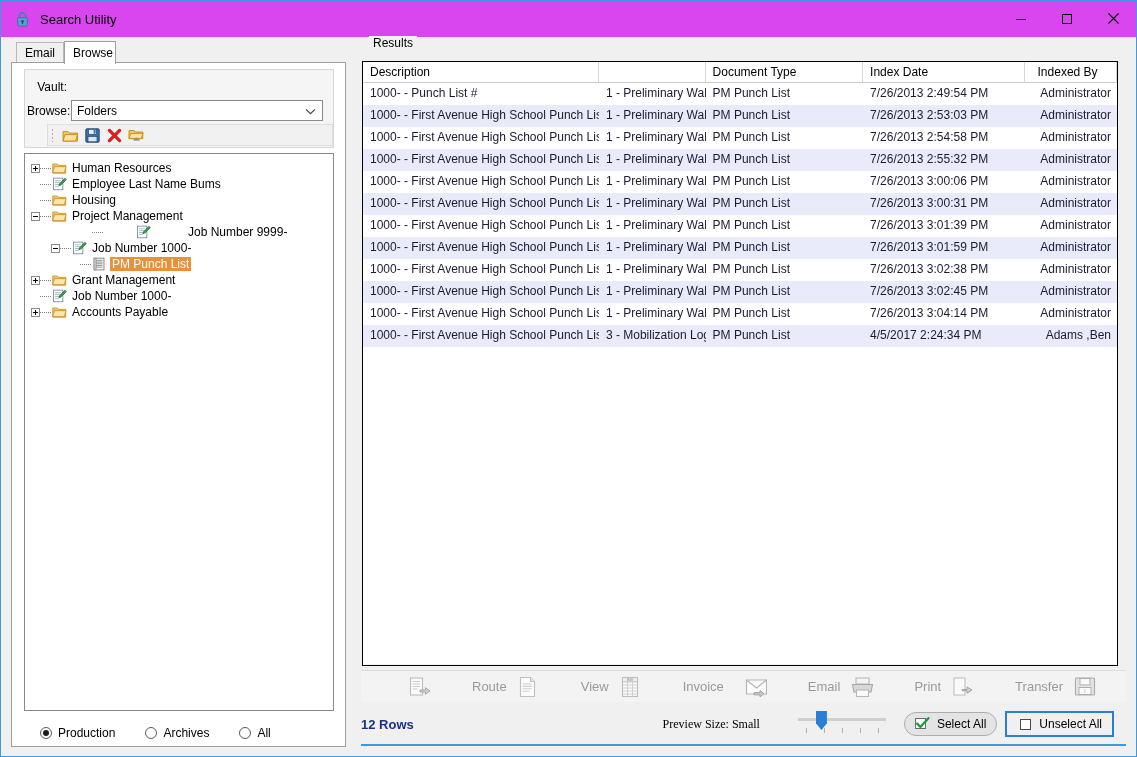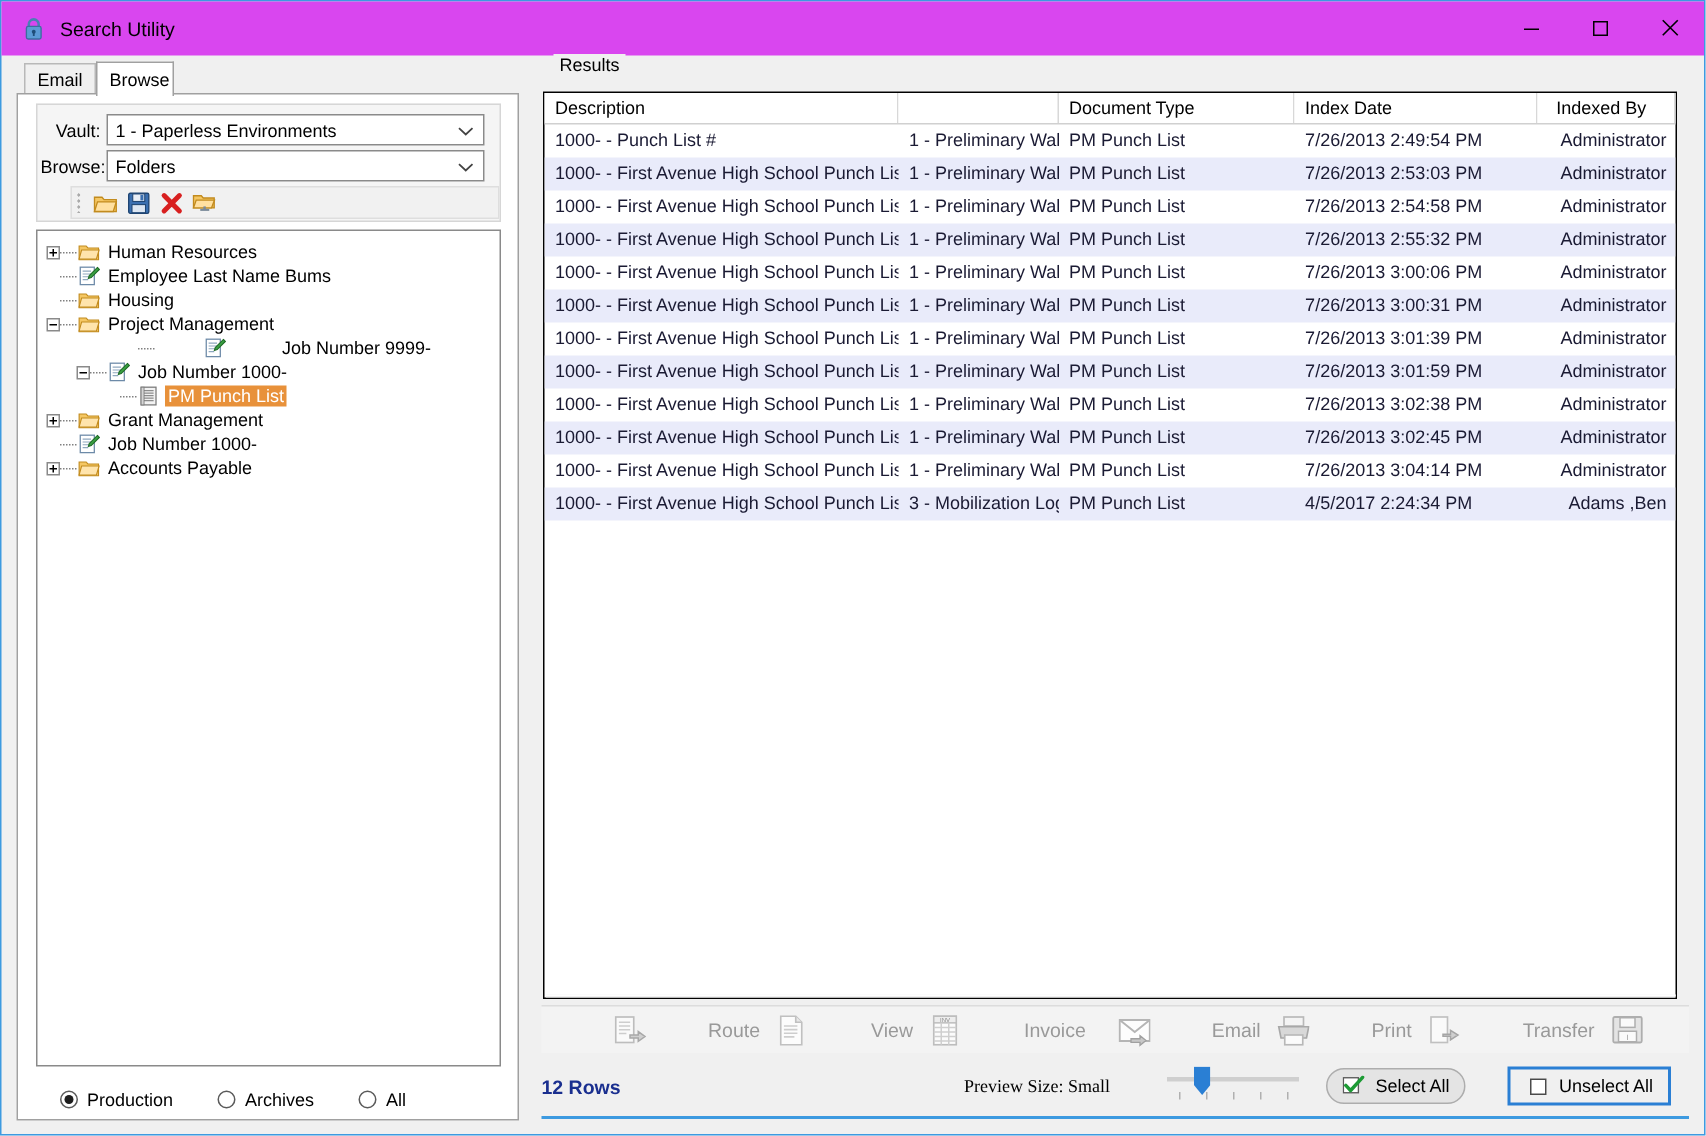--- a/index.html
+++ b/index.html
@@ -339,21 +339,21 @@
     display: flex; align-items: center;
     padding: 0 10px;
     font-size: 12px;
     background: #e4e4e4;
     border: 1px solid #adadad;
     color: #000;
     white-space: nowrap;
   }
   #select-all-btn { margin-left: 18px; border-radius: 12px; }
   #unselect-all-btn {
-    margin-left: 28px; margin-right: 12px;
+    margin-left: 8px; margin-right: 12px;
     background: #f0f0f0;
     border: 2px solid #2a7fd4;
     height: 26px;
   }
   .sbtn .bico { width: 16px; height: 16px; margin-right: 6px;
                 display: flex; align-items: center; justify-content: center; flex: 0 0 auto;}
   .chkbox-sq { width: 11px; height: 11px; border: 1px solid #4a4a4a; background: #fff; }
 </style>
 </head>
 <body>
@@ -393,28 +393,20 @@
   <div id="tabstrip">
     <div class="tab" id="tab-search">Email</div>
     <div class="tab active" id="tab-browse">Browse</div>
   </div>
 
   <div id="left-panel">
 
     <div id="vault-group">
       <div class="field-row" id="vault-row">
         <div class="field-label" id="vault-label">Vault:</div>
-        <div class="combo" id="vault-combo">
-          <span>1 - Paperless Environments</span>
-          <span class="caret">
-            <svg width="11" height="7" viewBox="0 0 11 7">
-                <path d="M1 1.4 L5.5 5.6 L10 1.4" fill="none" stroke="#444" stroke-width="1.2"></path>
-              </svg>
-          </span>
-        </div>
       </div>
       <div class="field-row" id="browse-row">
         <div class="field-label" id="browse-label">Browse:</div>
         <div class="combo" id="browse-combo">
           <span>Folders</span>
           <span class="caret">
             <svg width="11" height="7" viewBox="0 0 11 7">
                 <path d="M1 1.4 L5.5 5.6 L10 1.4" fill="none" stroke="#444" stroke-width="1.2"></path>
               </svg>
           </span>

